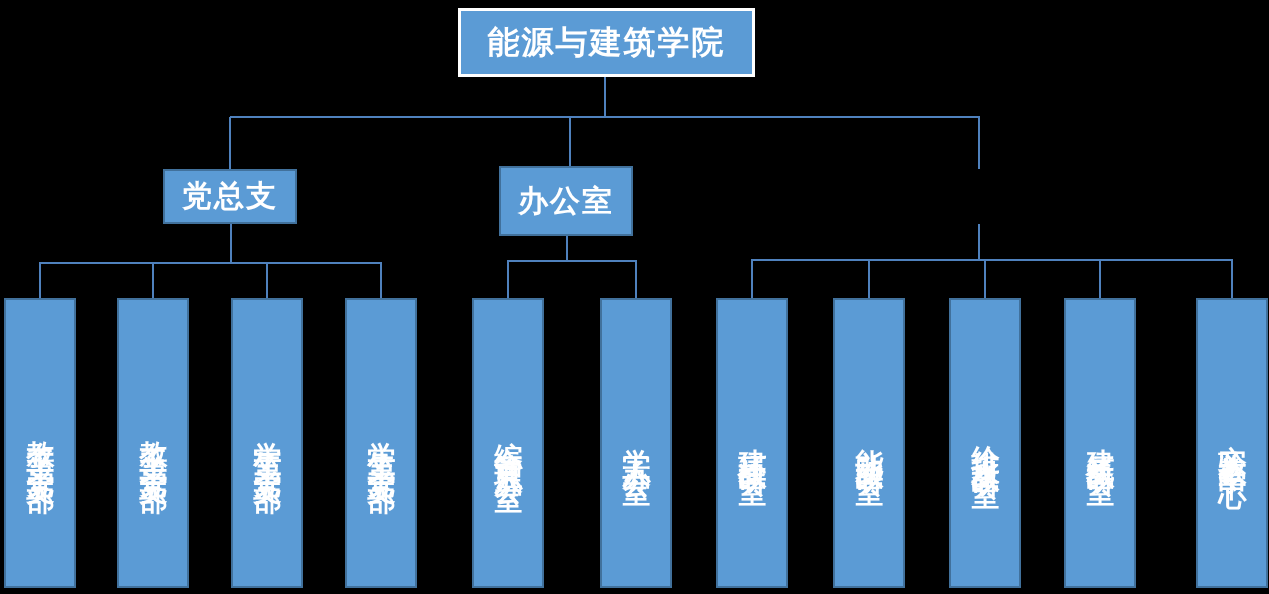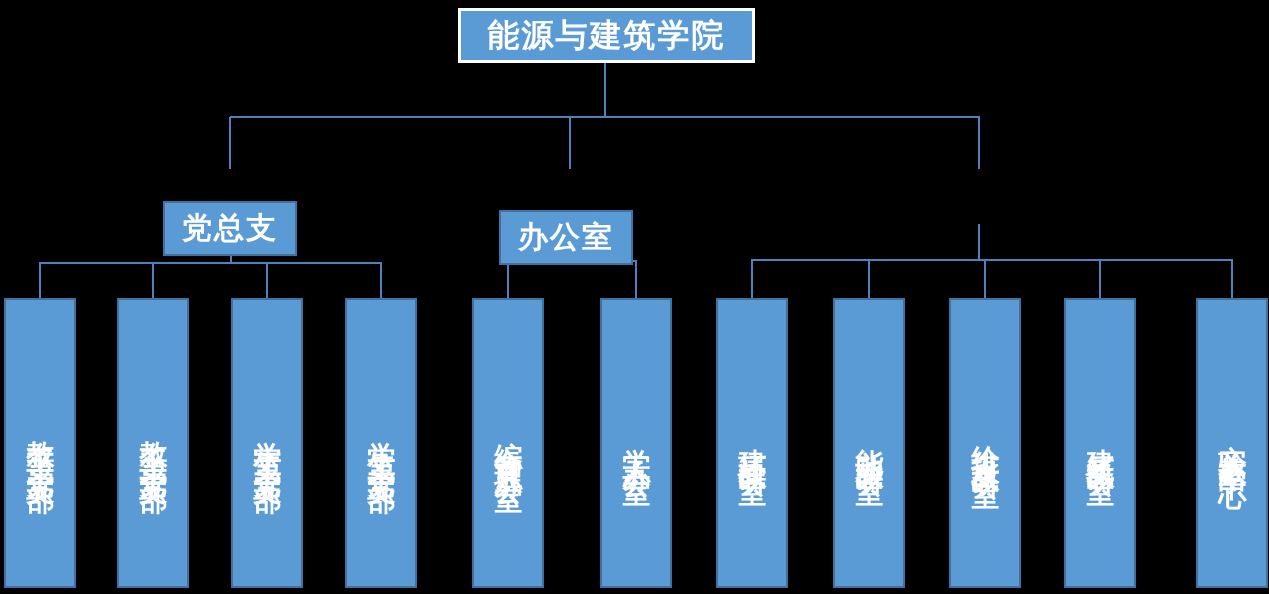--- a/index.html
+++ b/index.html
@@ -21,21 +21,21 @@
     justify-content: center;
     color: #ffffff;
     font-weight: bold;
     text-align: center;
   }
   .root {
     border: 3px solid #ffffff;
     font-size: 32px;
     letter-spacing: 2px;
   }
-  .l2 { font-size: 30px; letter-spacing: 2px; margin-top: 32px; }
+  .l2 { font-size: 30px; letter-spacing: 2px; }
   .leaf {
     top: 298px;
     width: 72px;
     height: 290px;
     font-size: 28px;
   }
   .vtext {
     writing-mode: vertical-rl;
     text-orientation: upright;
     letter-spacing: 7px;
@@ -72,24 +72,24 @@
   <div class="line v" style="left:635px;top:261px;height:37px;"></div>
 
   <div class="line v" style="left:978px;top:224px;height:37px;"></div>
   <div class="line h" style="left:751px;top:259px;width:482px;"></div>
   <div class="line v" style="left:751px;top:260px;height:38px;"></div>
   <div class="line v" style="left:868px;top:260px;height:38px;"></div>
   <div class="line v" style="left:984px;top:260px;height:38px;"></div>
   <div class="line v" style="left:1099px;top:260px;height:38px;"></div>
   <div class="line v" style="left:1231px;top:260px;height:38px;"></div>
 
-  <div class="node root" style="left:458px;top:8px;width:297px;height:55px;">能源与建筑学院</div>
+  <div class="node root" style="left:458px;top:8px;width:297px;height:69px;">能源与建筑学院</div>
 
   <div class="node l2" style="left:163px;top:169px;width:134px;height:55px;">党总支</div>
-  <div class="node l2" style="left:499px;top:178px;width:134px;height:55px;">办公室</div>
+  <div class="node l2" style="left:499px;top:166px;width:134px;height:70px;">办公室</div>
 
   <div class="node leaf" style="left:4px;">
     <span class="vtext">教工第一党支部</span>
   </div>
   <div class="node leaf" style="left:117px;">
     <span class="vtext">教工第二党支部</span>
   </div>
   <div class="node leaf" style="left:231px;">
     <span class="vtext">学生第一党支部</span>
   </div>

